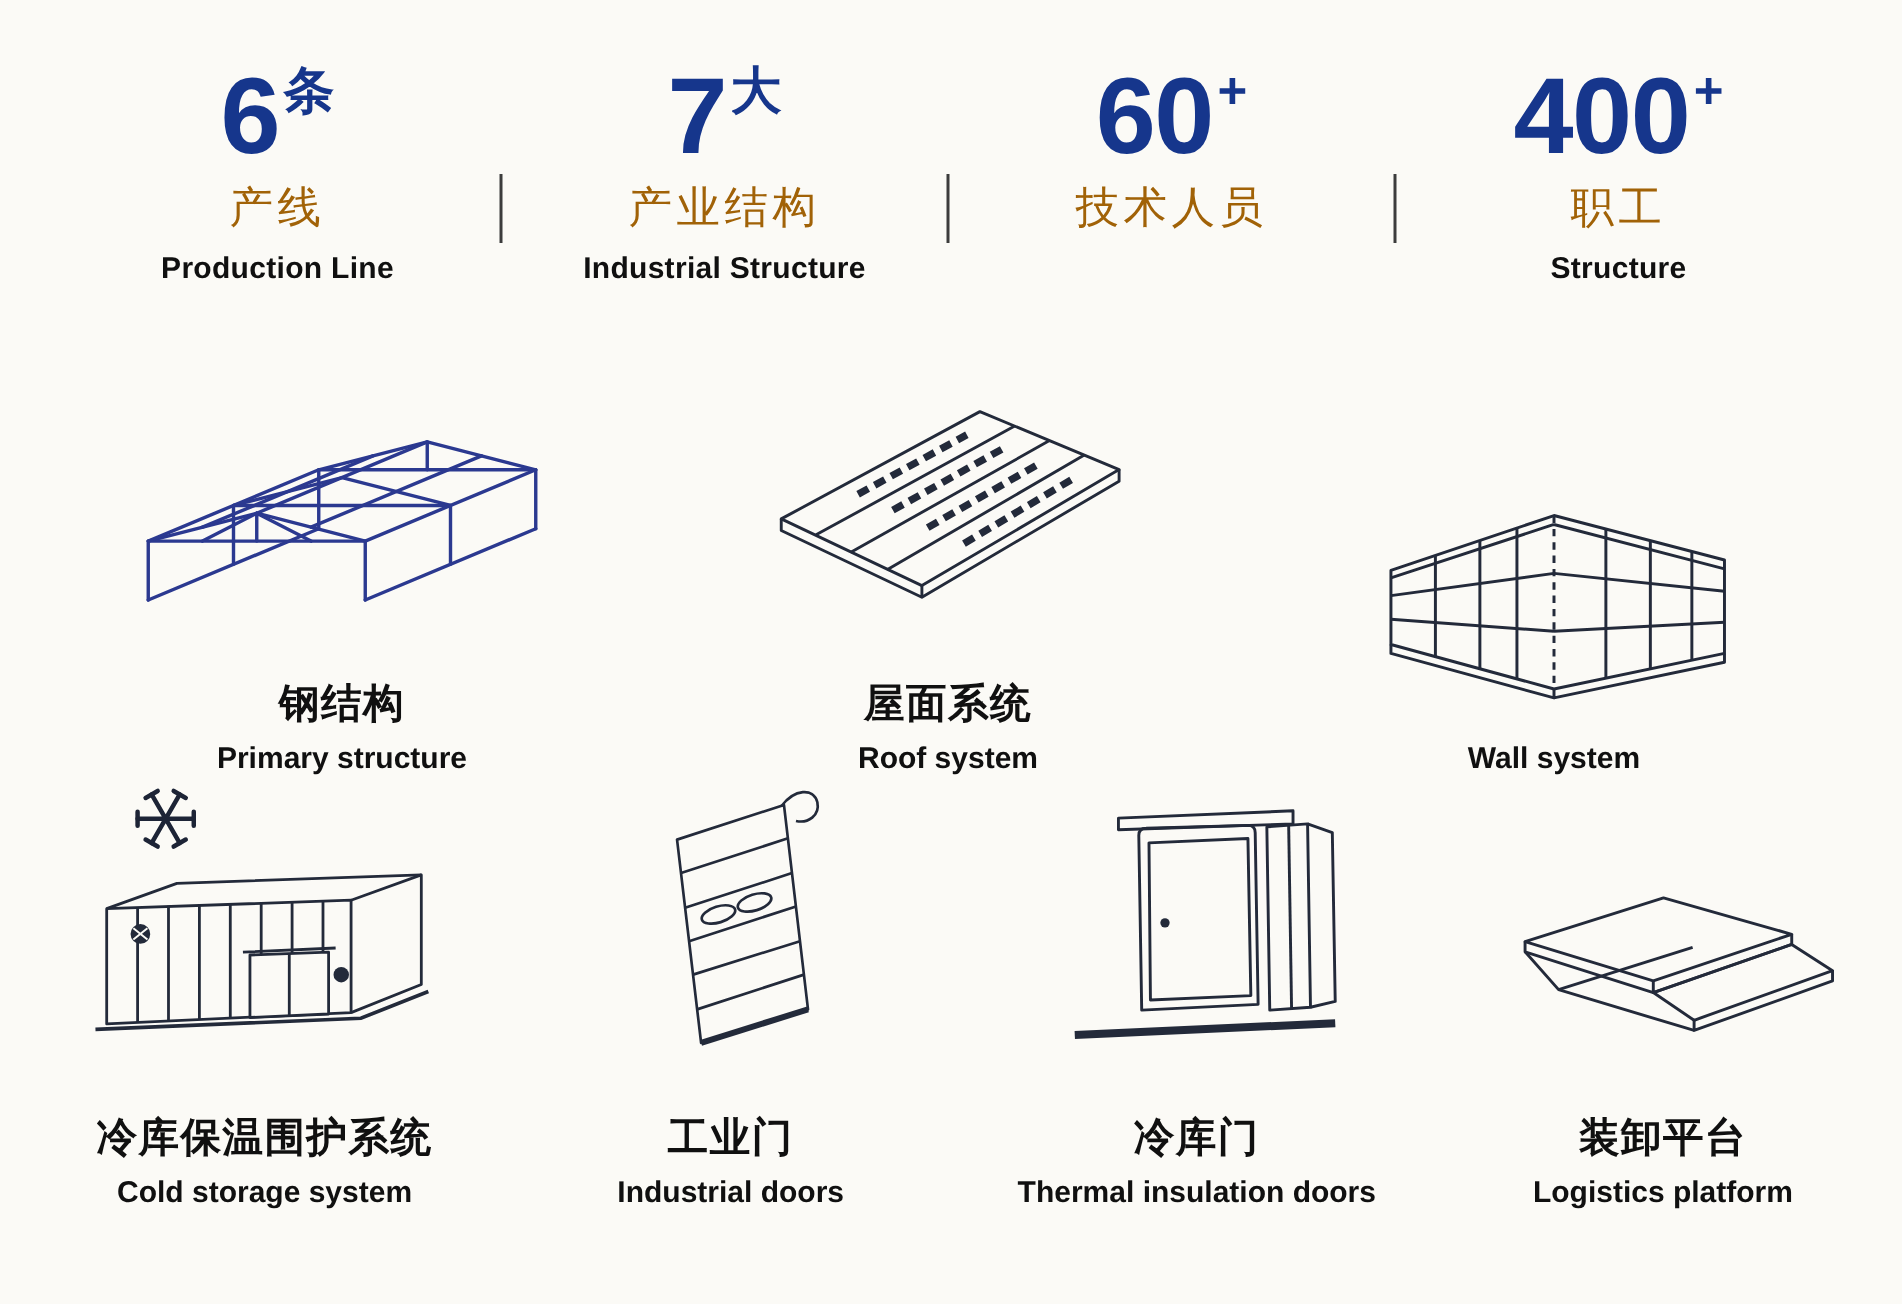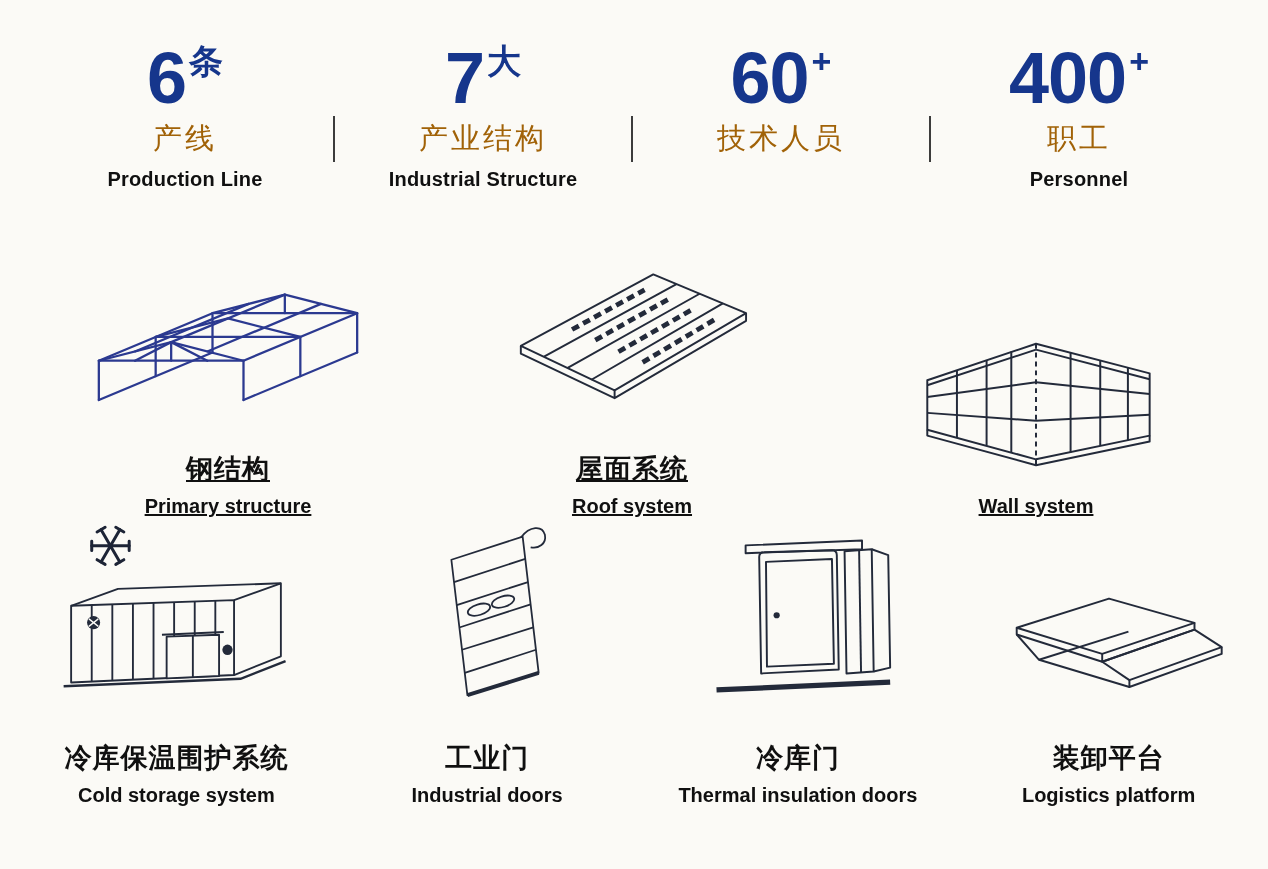--- a/index.html
+++ b/index.html
@@ -19,21 +19,21 @@
   .stat-number .unit { font-size:34px; font-weight:800; vertical-align:30px; letter-spacing:0; margin-left:3px; }
   .stat-zh { font-size:29px; font-weight:500; margin-top:5px; letter-spacing:3px; color:#a16207; }
   .stat-en { font-size:20px; font-weight:700; margin-top:9px; letter-spacing:0.2px; }
   .divider { width:2px; height:46px; background:#3c3c3c; margin-top:74px; }
 
   
   .grid-row { display:flex; justify-content:center; }
   .row1 { margin-top:26px; }
   .row2 { margin-top:4px;padding-left:21px; }
   .cell { display:flex; flex-direction:column; align-items:center; justify-content:flex-end; }
-  .row1 .cell { width:404px;text-decoration:underline; }
+  .row1 .cell { width:404px; }
   .row2 .cell { width:312px; }
   .icon-box { display:flex; align-items:flex-end; justify-content:center; }
   .row1 .icon-box { height:214px; }
   .row2 .icon-box { height:198px; }
   .p-zh { font-size:27px; font-weight:700; margin-top:20px; letter-spacing:1px; }
   .p-en { font-size:20px; font-weight:600; margin-top:8px; }
   svg { display:block; }
 </style>
 </head>
 <body>
@@ -61,21 +61,21 @@
     <div class="stat">
       <div class="stat-number"><span>60</span><span class="unit">+</span></div>
       <div class="stat-zh">技术人员</div>
     </div>
 
     <div class="divider"></div>
 
     <div class="stat">
       <div class="stat-number"><span>400</span><span class="unit">+</span></div>
       <div class="stat-zh">职工</div>
-      <div class="stat-en">Personnel</div>
+      <div class="stat-en">Structure</div>
     </div>
 
   </div>
 
   <div class="grid-row row1">
 
     <div class="cell">
       <div class="icon-box">
         <svg width="292" height="186" viewBox="0 0 280 180">
           <g fill="none" stroke="#2b3990" stroke-width="2.2" stroke-linejoin="round" stroke-linecap="round">

